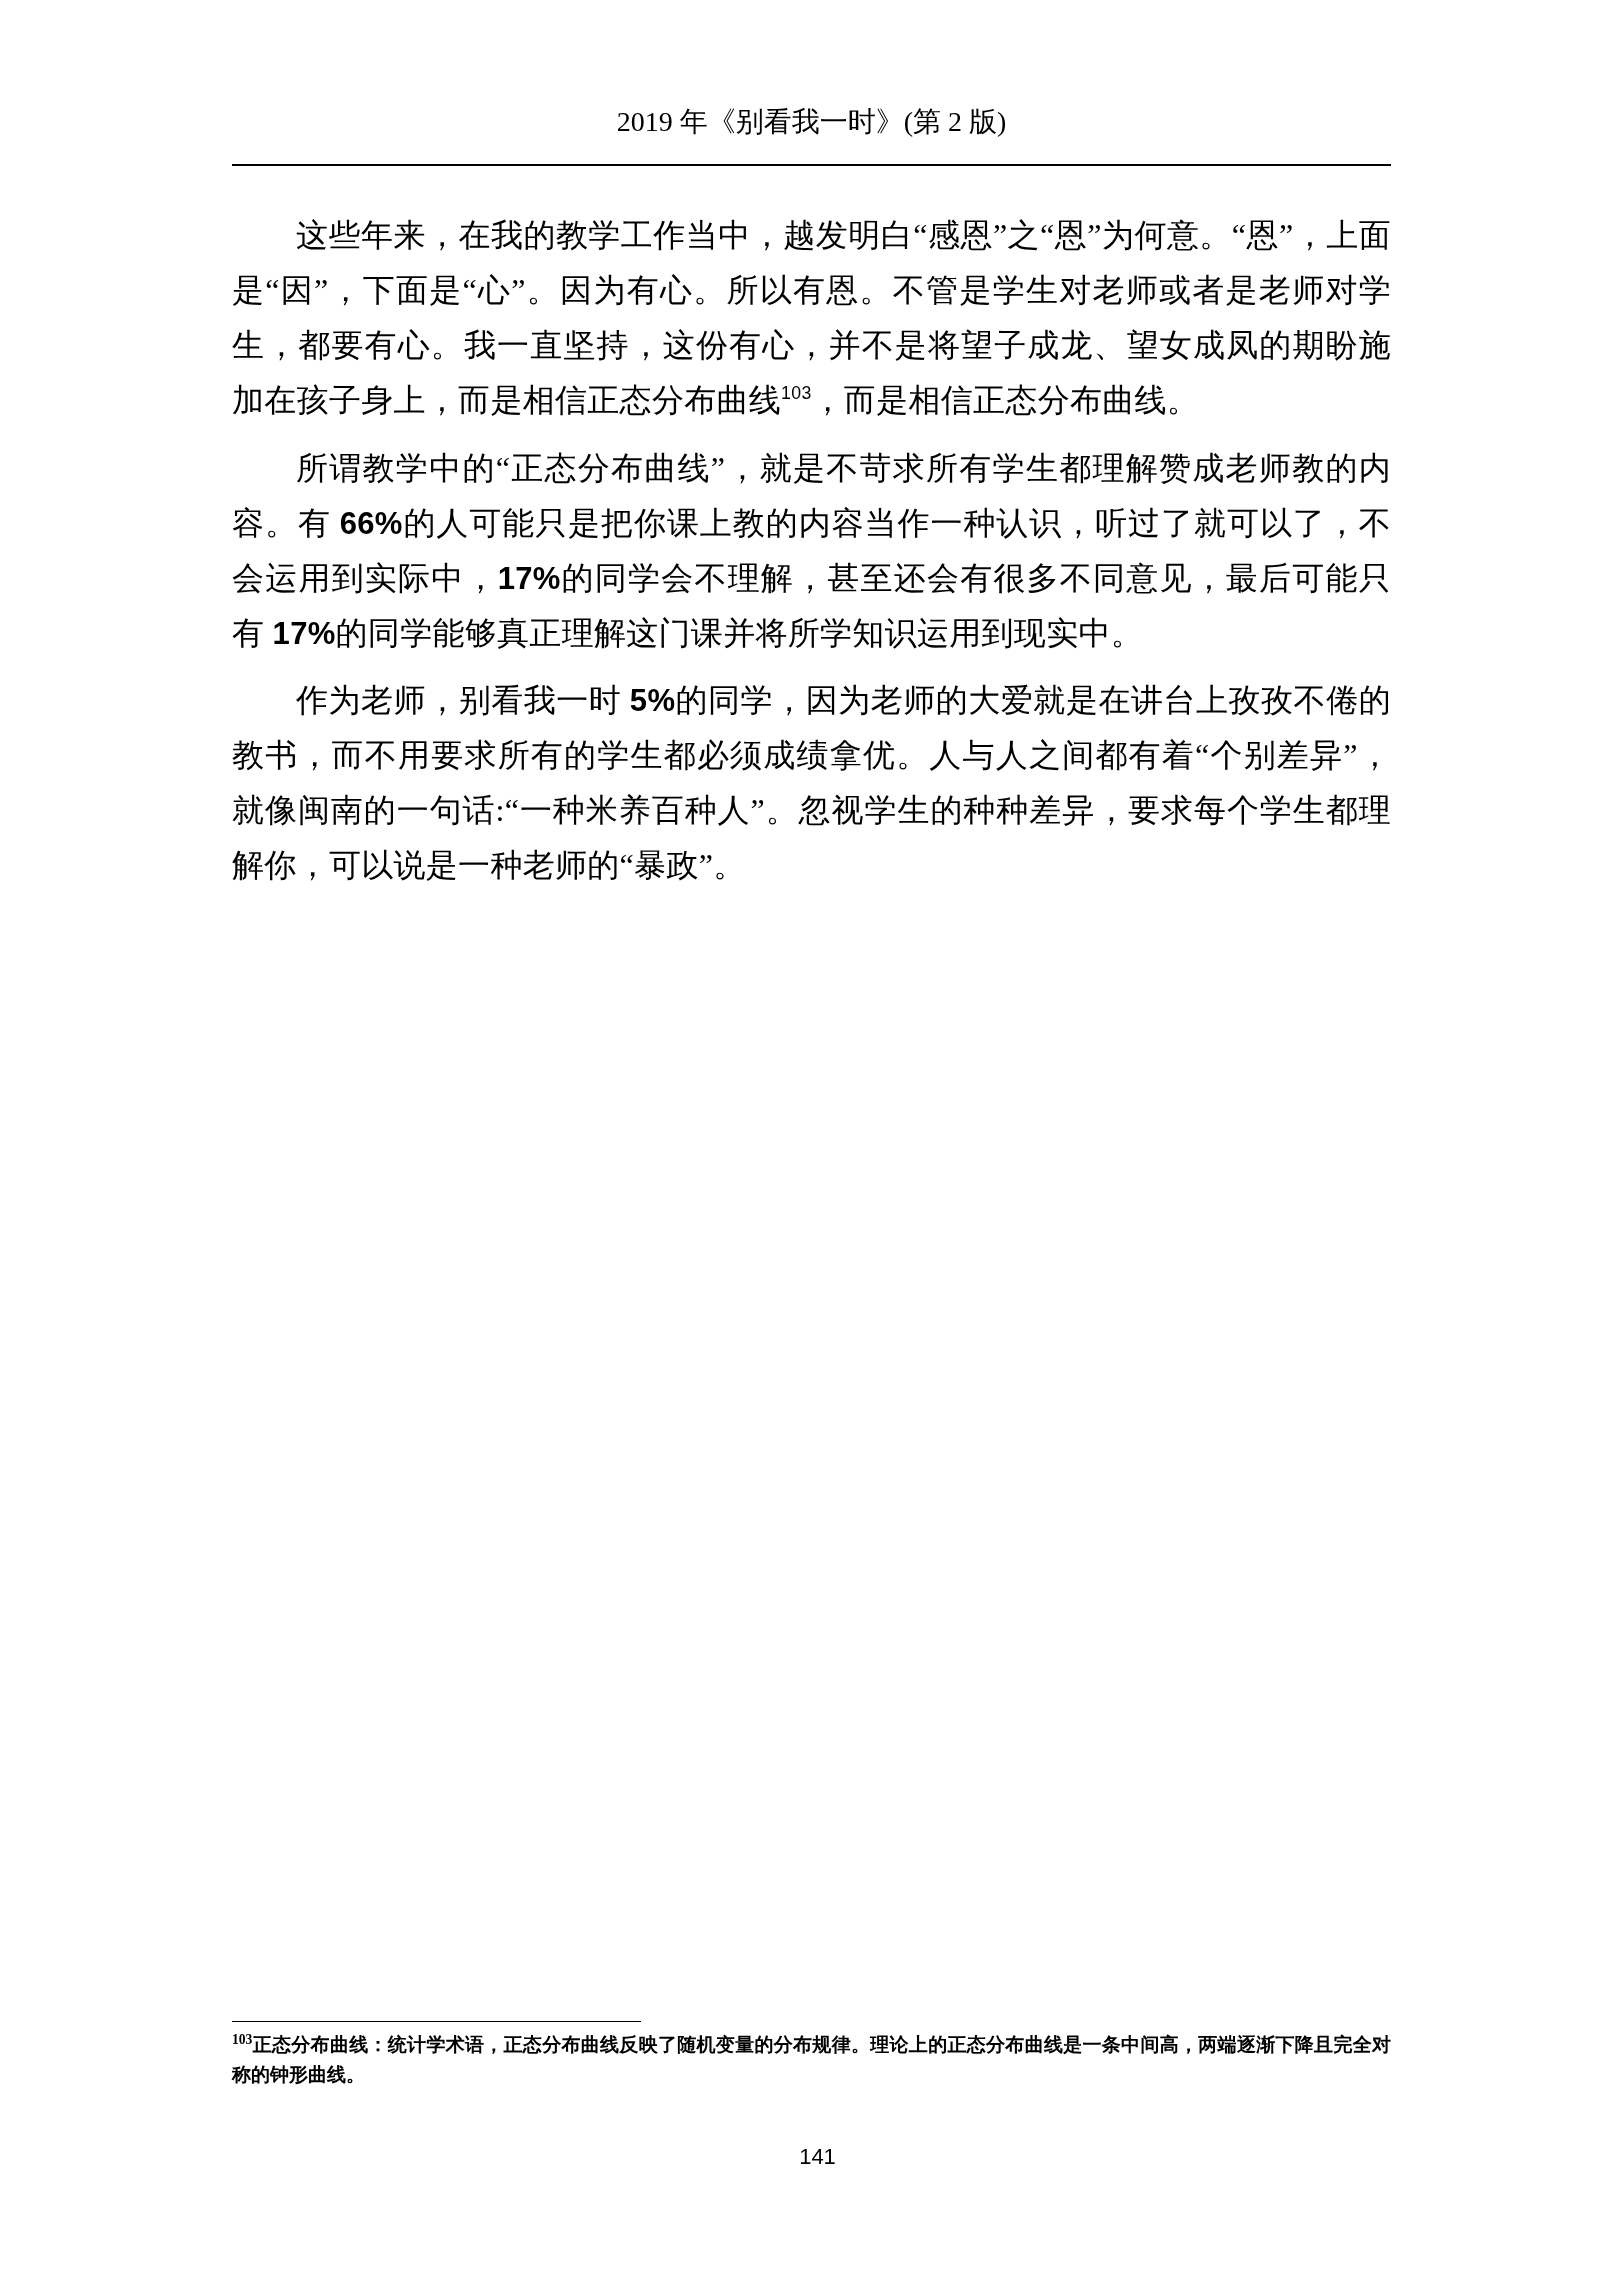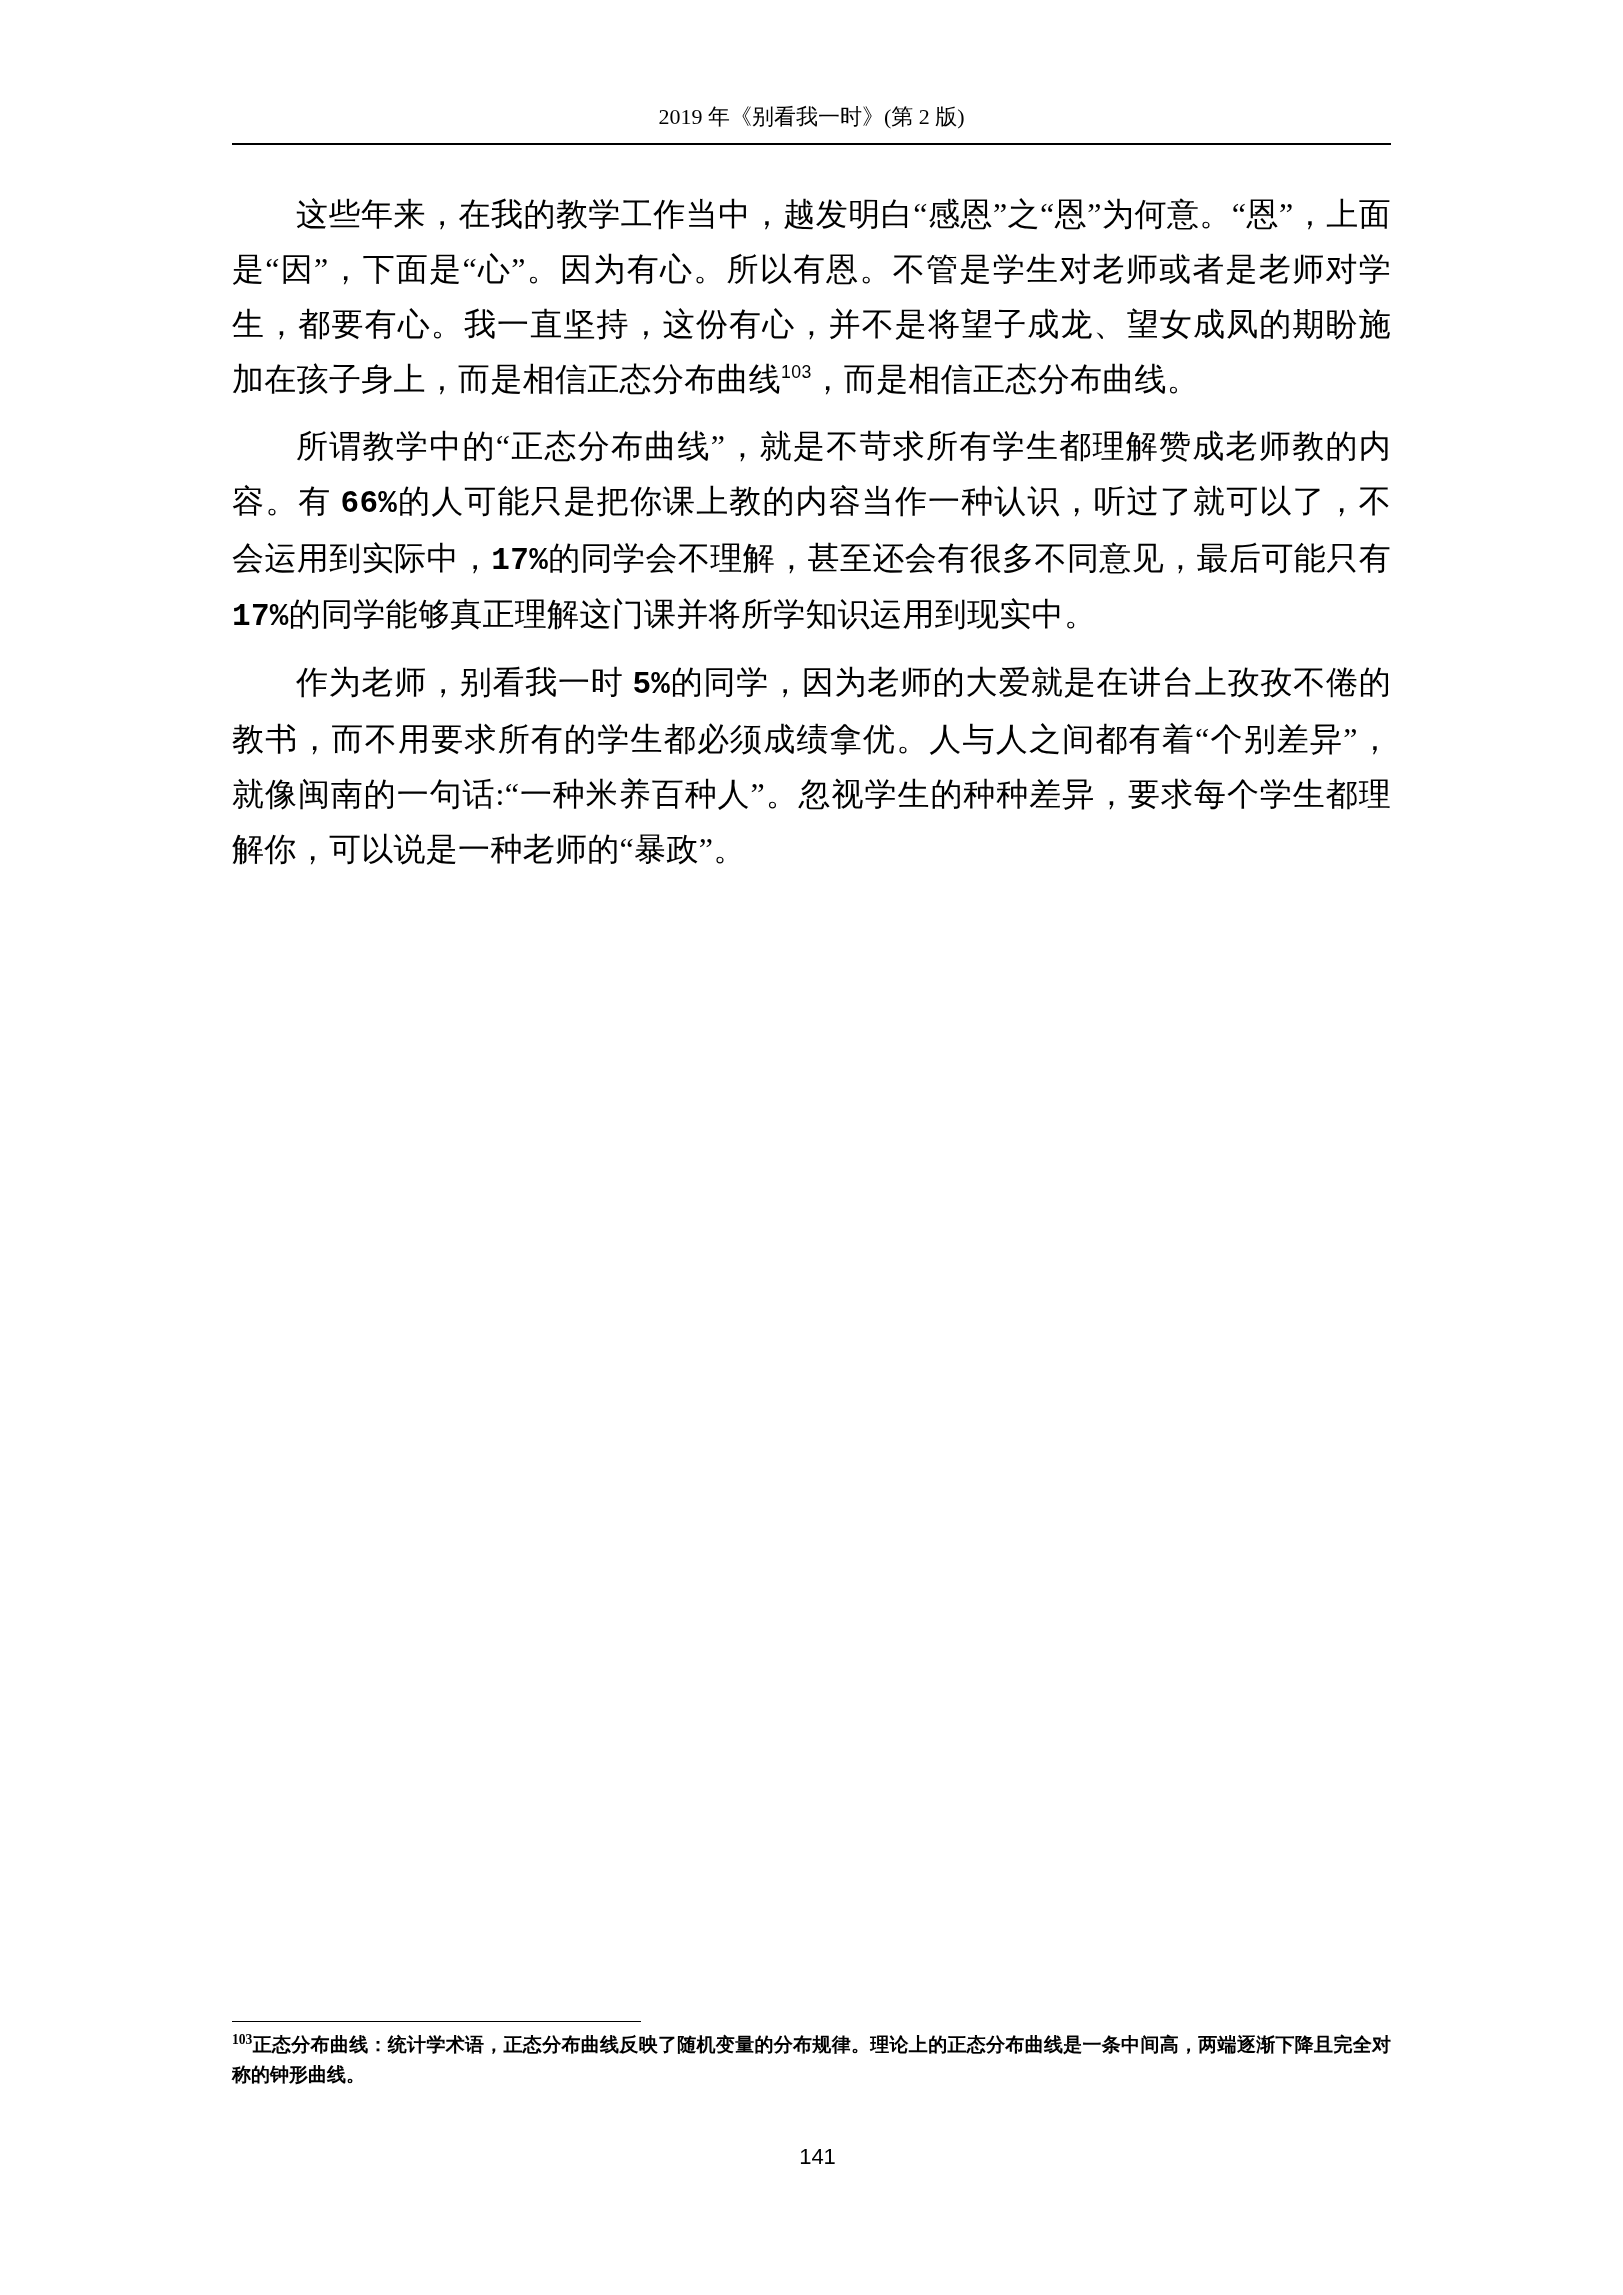--- a/index.html
+++ b/index.html
@@ -21,41 +21,41 @@
     overflow: hidden;
   }
   .content {
     position: absolute;
     left: 232px;
     top: 102px;
     width: 1159px;
   }
   .header {
     text-align: center;
-    font-size: 22px;
+    font-size: 28px;
     line-height: 1.4;
     font-family: "Liberation Serif", "DejaVu Serif", serif;
-    padding-bottom: 10px;
+    padding-bottom: 23px;
   }
   .header-rule {
     border-bottom: 2px solid #000000;
     width: 100%;
     margin-bottom: 42px;
   }
   p.body-par {
     font-size: 32px;
     line-height: 1.72;
     text-align: justify;
     text-align-last: left;
     margin: 0 0 12.3px 0;
     text-indent: 2em;
     letter-spacing: 0.3px;
   }
   .num {
-    font-family: Liberation Mono, monospace;
+    font-family: Liberation Sans, sans-serif;
     font-weight: bold;
     font-size: 31px;
   }
   sup.fnref {
     font-size: 17.7px;
     vertical-align: super;
     font-family: "Liberation Sans", sans-serif;
   }
   .footnote-area {
     position: absolute;

